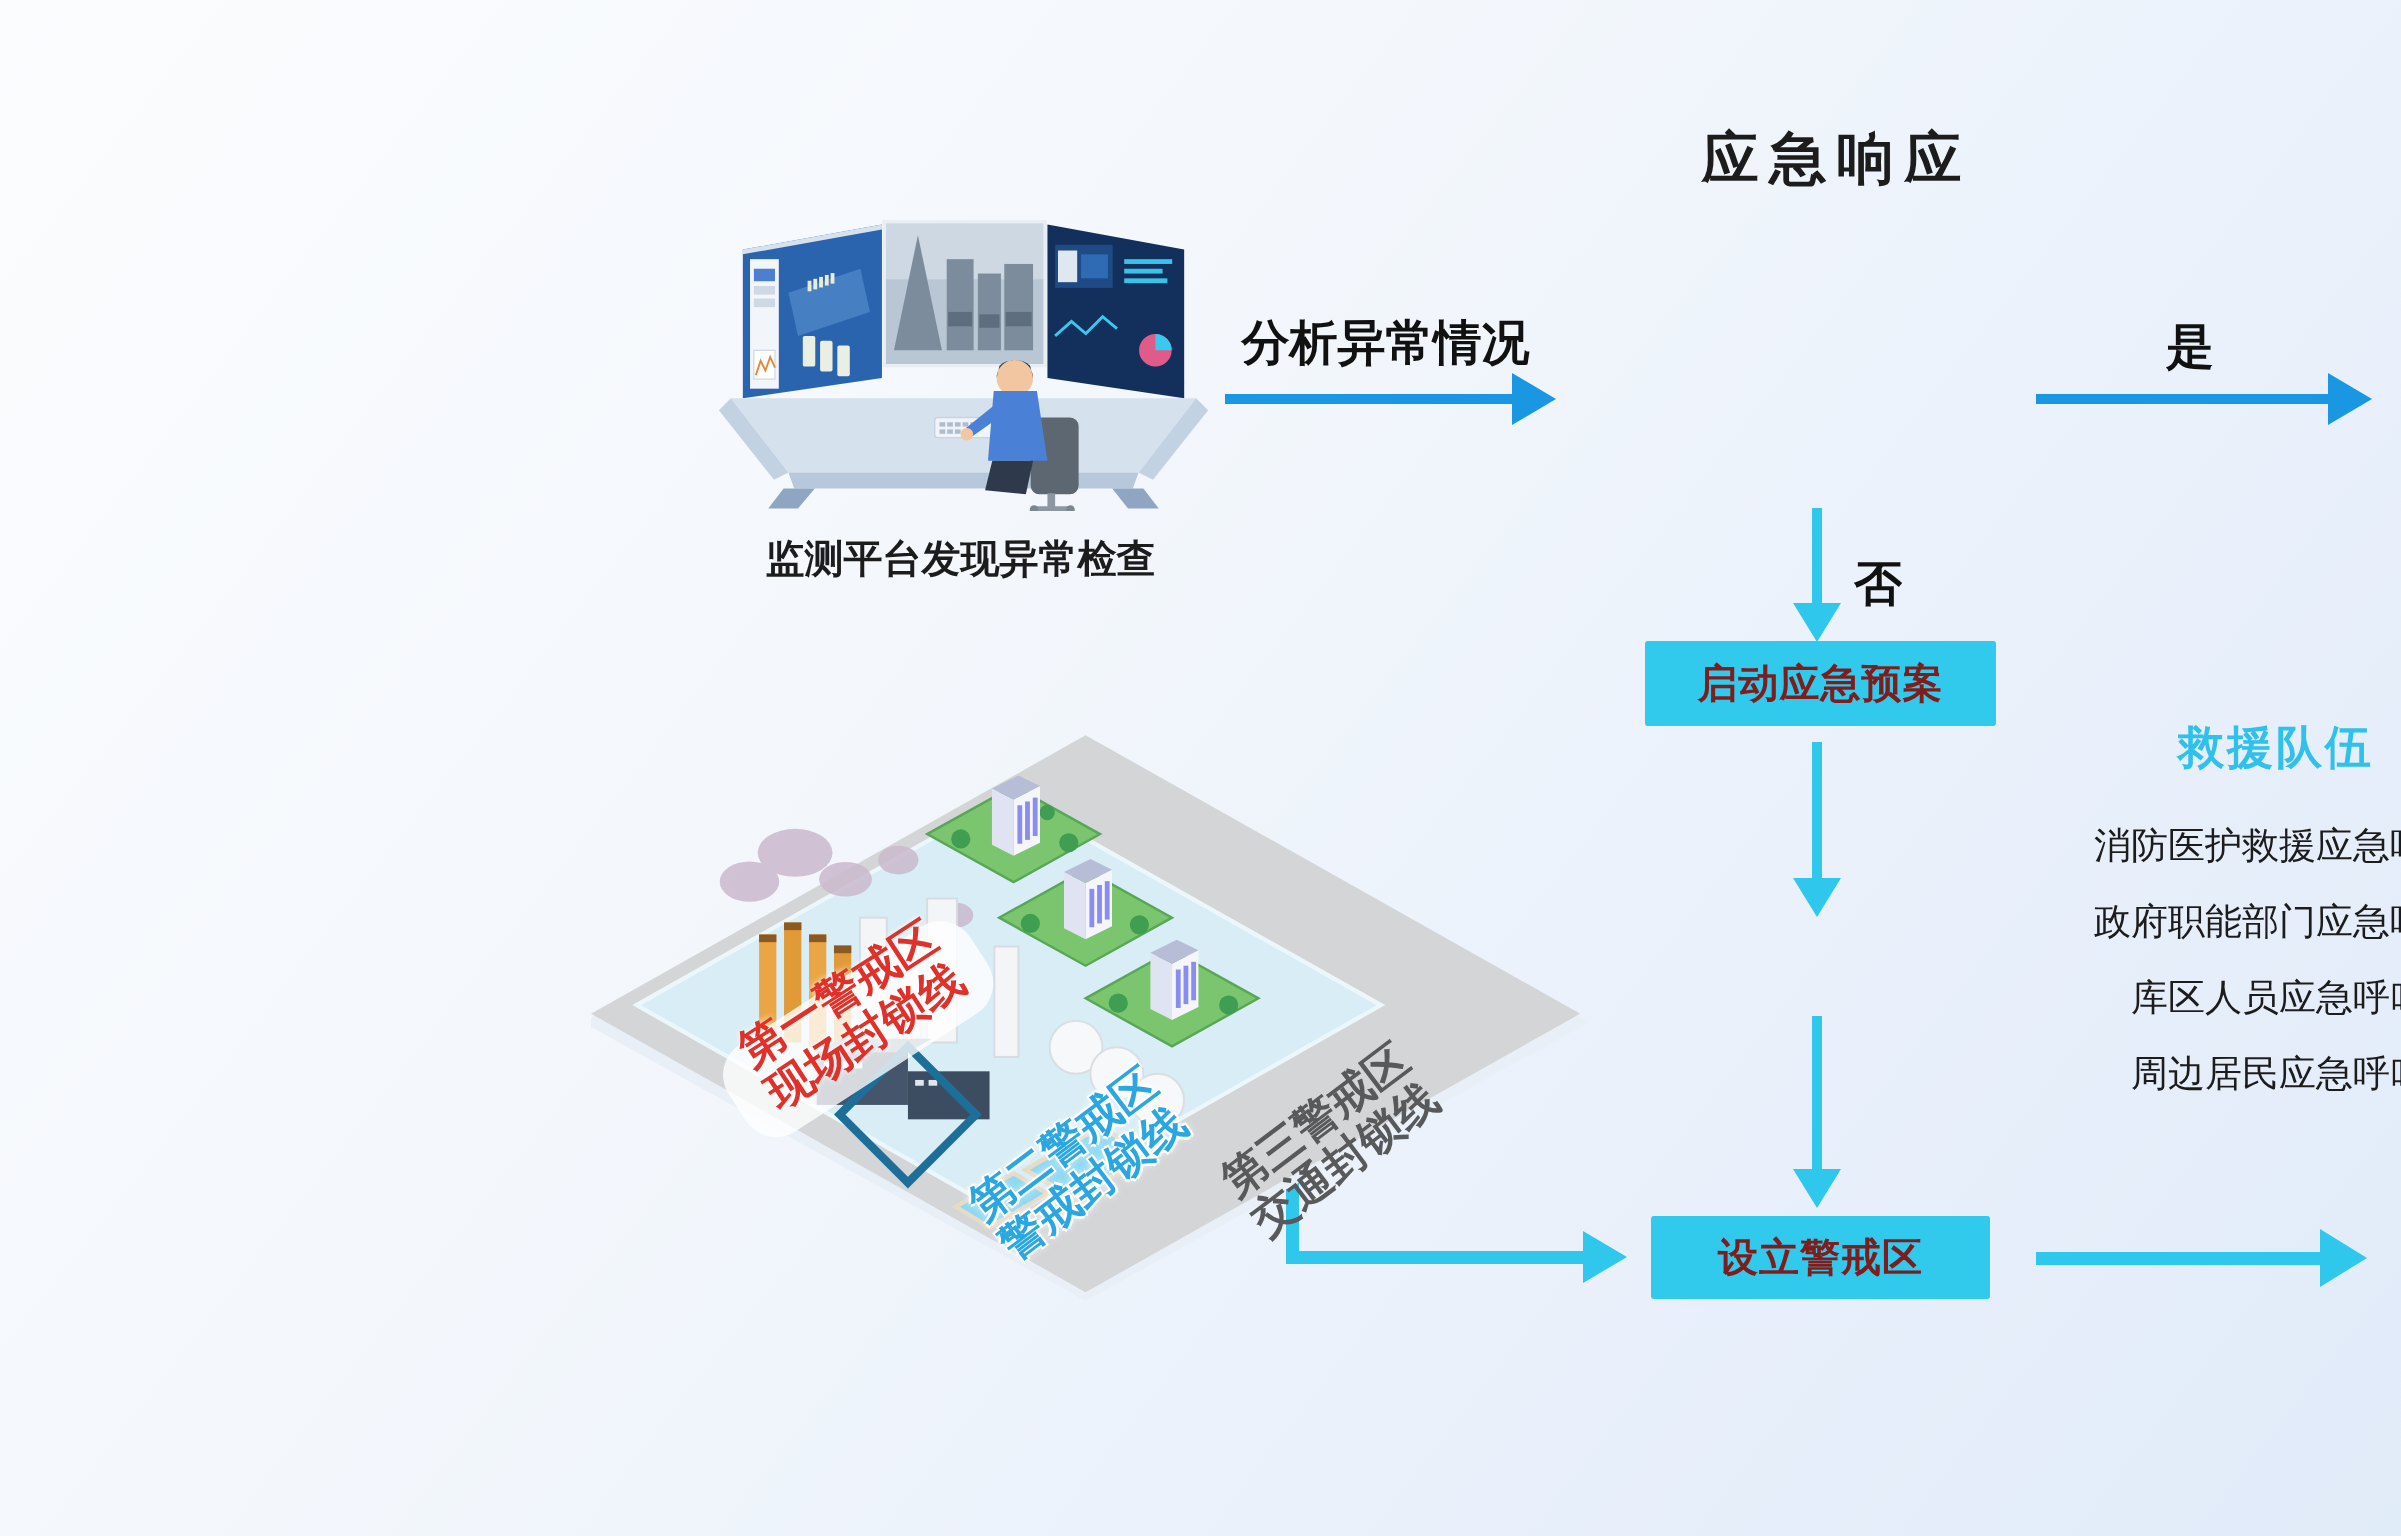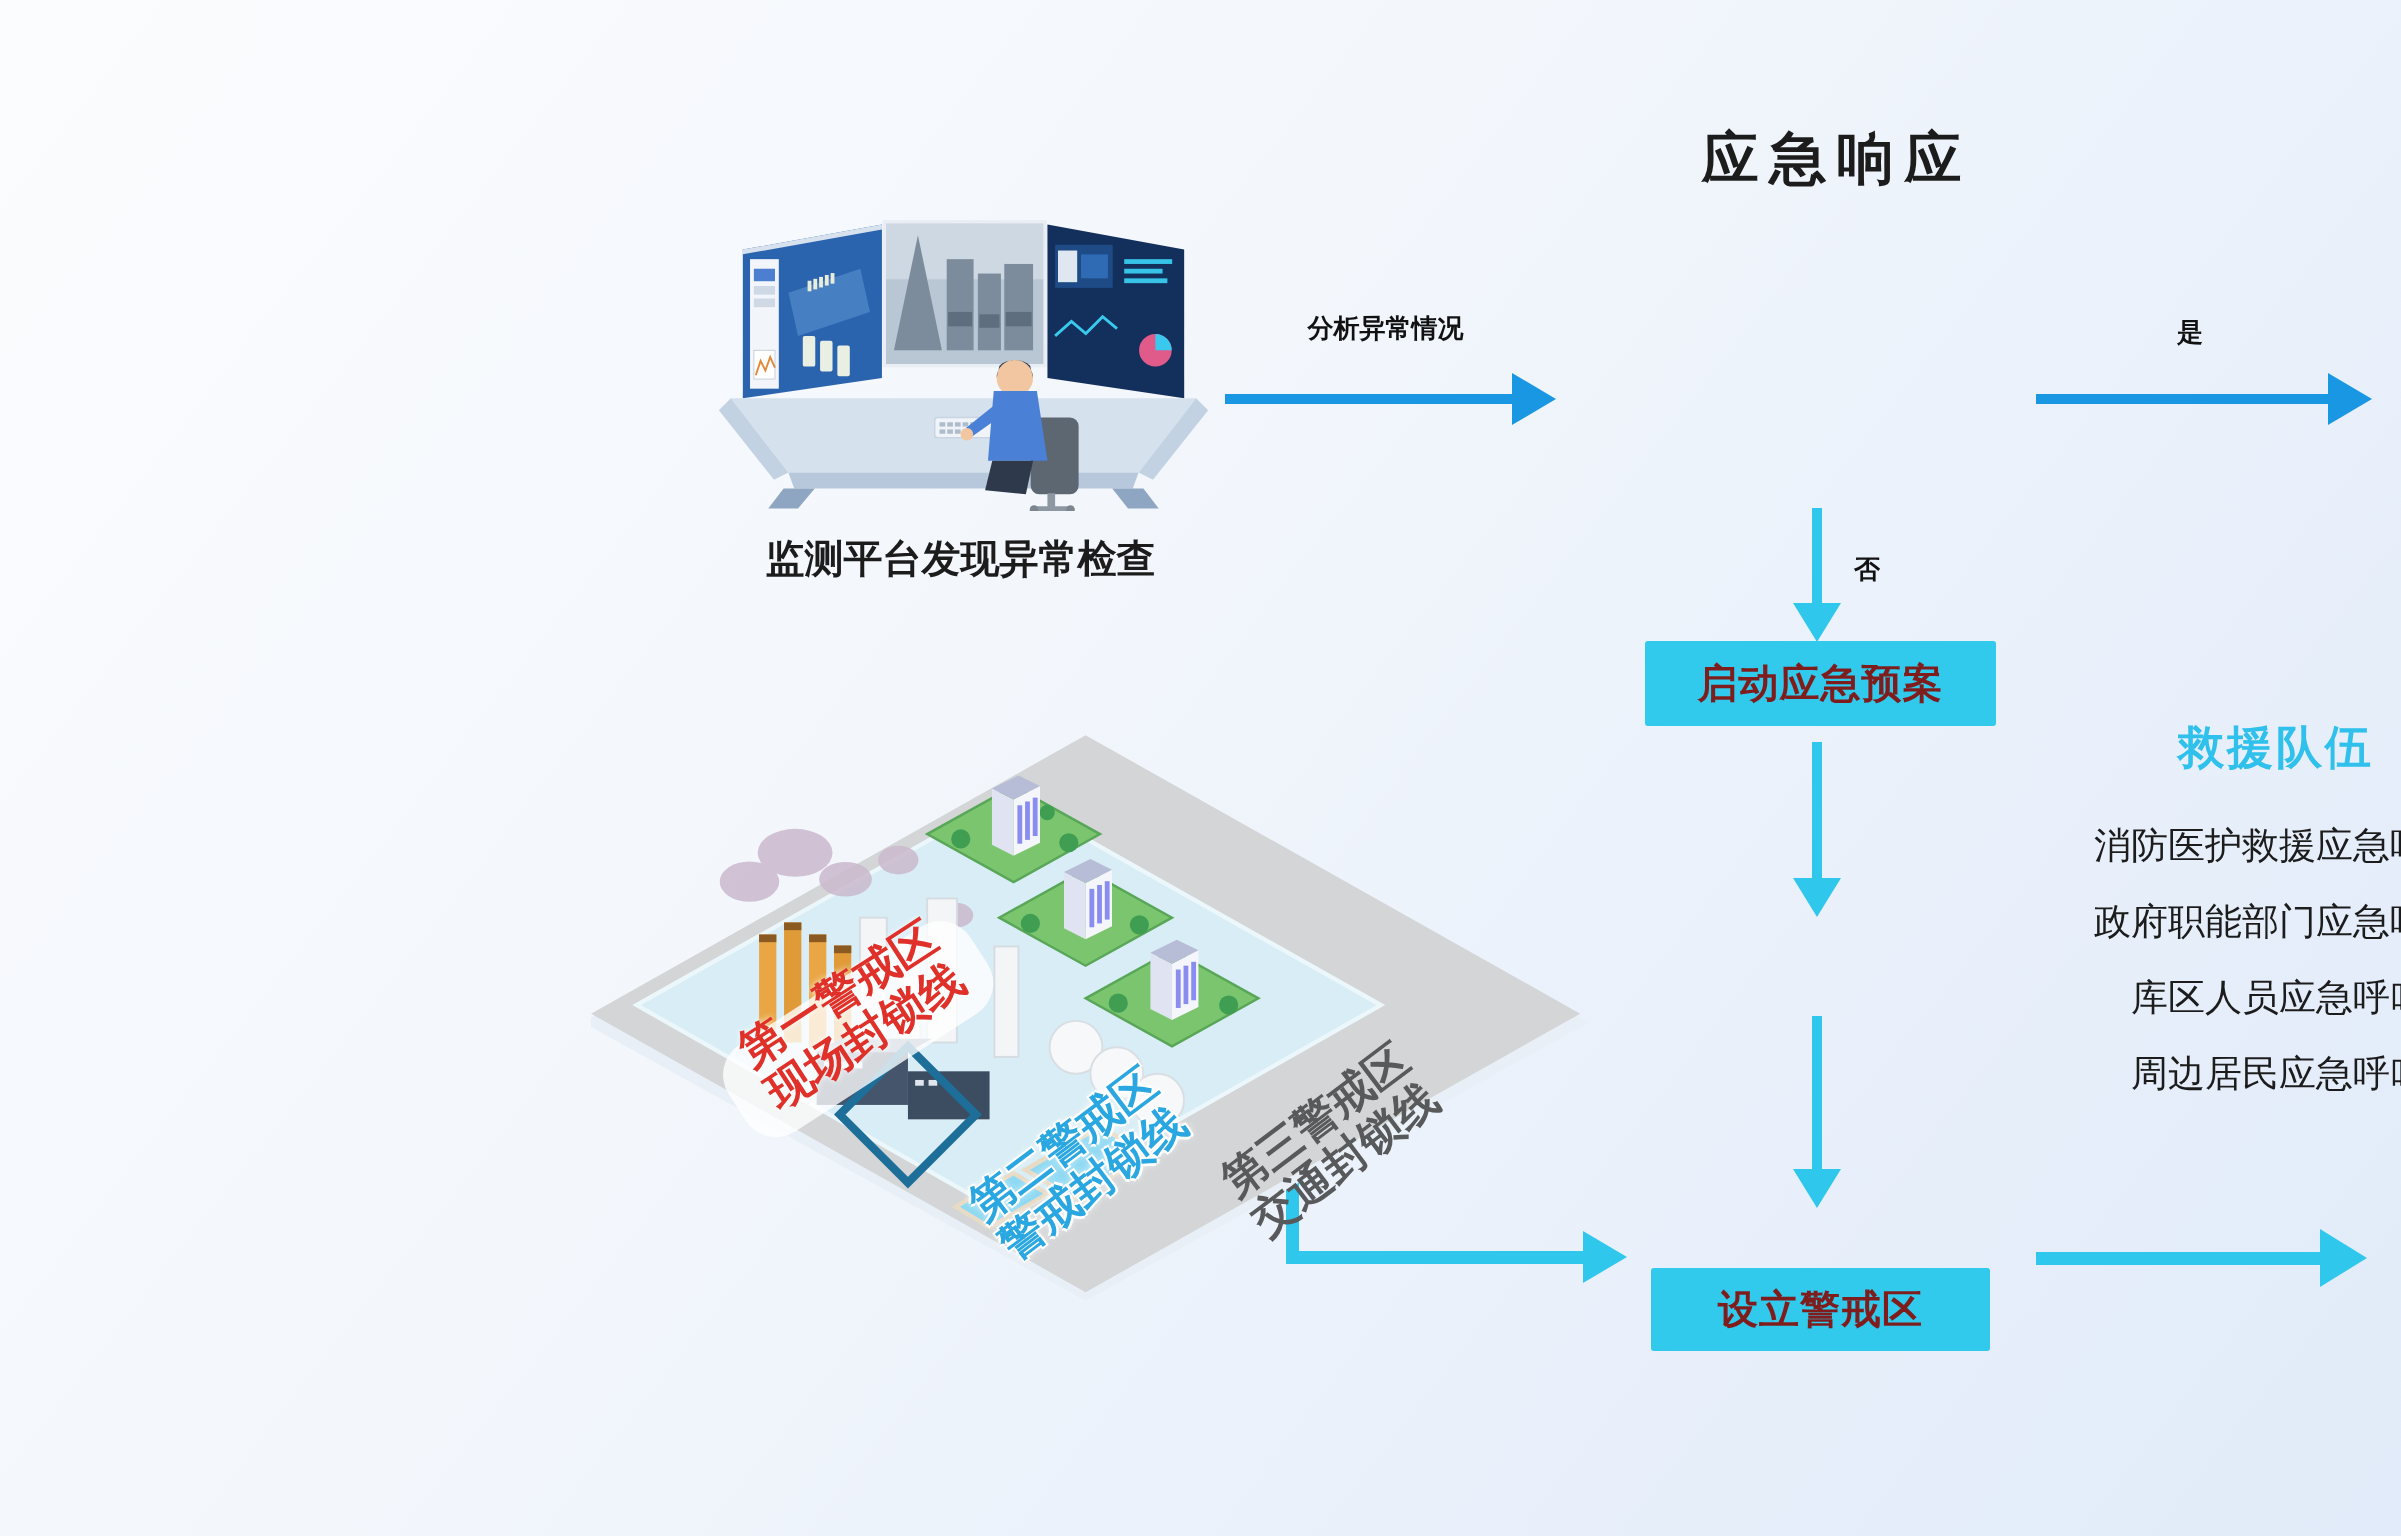--- a/index.html
+++ b/index.html
@@ -11,21 +11,21 @@
     position:relative;width:3688px;height:1536px;overflow:hidden;
     background:linear-gradient(128deg,#fbfcfe 0%,#f3f7fc 30%,#e6eefa 60%,#d6e5f6 100%);
   }
   
   .abs{position:absolute;}
   .title{
     font-size:57px;font-weight:900;letter-spacing:10.6px;color:var(--text-dark,#1c1c1c);
     text-align:center;white-space:nowrap;
   }
   .caption{font-size:39px;font-weight:600;color:var(--text-dark,#1c1c1c);text-align:center;white-space:nowrap;}
-  .flow-label{font-size:26px;font-weight:700;color:#111;text-align:center;white-space:nowrap;}
+  .flow-label{font-size:48px;font-weight:700;color:#111;text-align:center;white-space:nowrap;}
   
   .box{
     display:flex;align-items:center;justify-content:center;
     color:#7f1d1d;font-size:40px;font-weight:700;white-space:nowrap;
     border-radius:2.9px;letter-spacing:1px;
   }
   .box.cyan{background:var(--box-cyan,#31c9ec);}
   .diamond{
     background:var(--node-blue,#0f84d9);
     clip-path:polygon(50% 0,100% 50%,50% 100%,0 50%);
@@ -182,21 +182,21 @@
       <i class="shaft"></i>
       <i class="head"></i>
     </div>
 
 
   <div class="abs arrow-down" style="left:1792px;top:1016px;height:192px;">
       <i class="shaft"></i>
       <i class="head"></i>
     </div>
 
-  <div class="abs box cyan" style="left:1651px;top:1268px;width:339px;height:83px;">设立警戒区</div>
+  <div class="abs box cyan" style="left:1651px;top:1216px;width:339px;height:83px;">设立警戒区</div>
 
   <div class="abs arrow-right cyan" style="left:2036px;top:1229px;width:331px;">
       <i class="shaft"></i>
       <i class="head"></i>
     </div>
 
   <div class="abs elbow-seg" style="left:1286px;top:1148px;width:12.5px;height:116px;"></div>
   <div class="abs elbow-seg" style="left:1286px;top:1251px;width:300px;height:12.5px;"></div>
   <div class="abs elbow-head" style="left:1583px;top:1231px;"></div>
 

